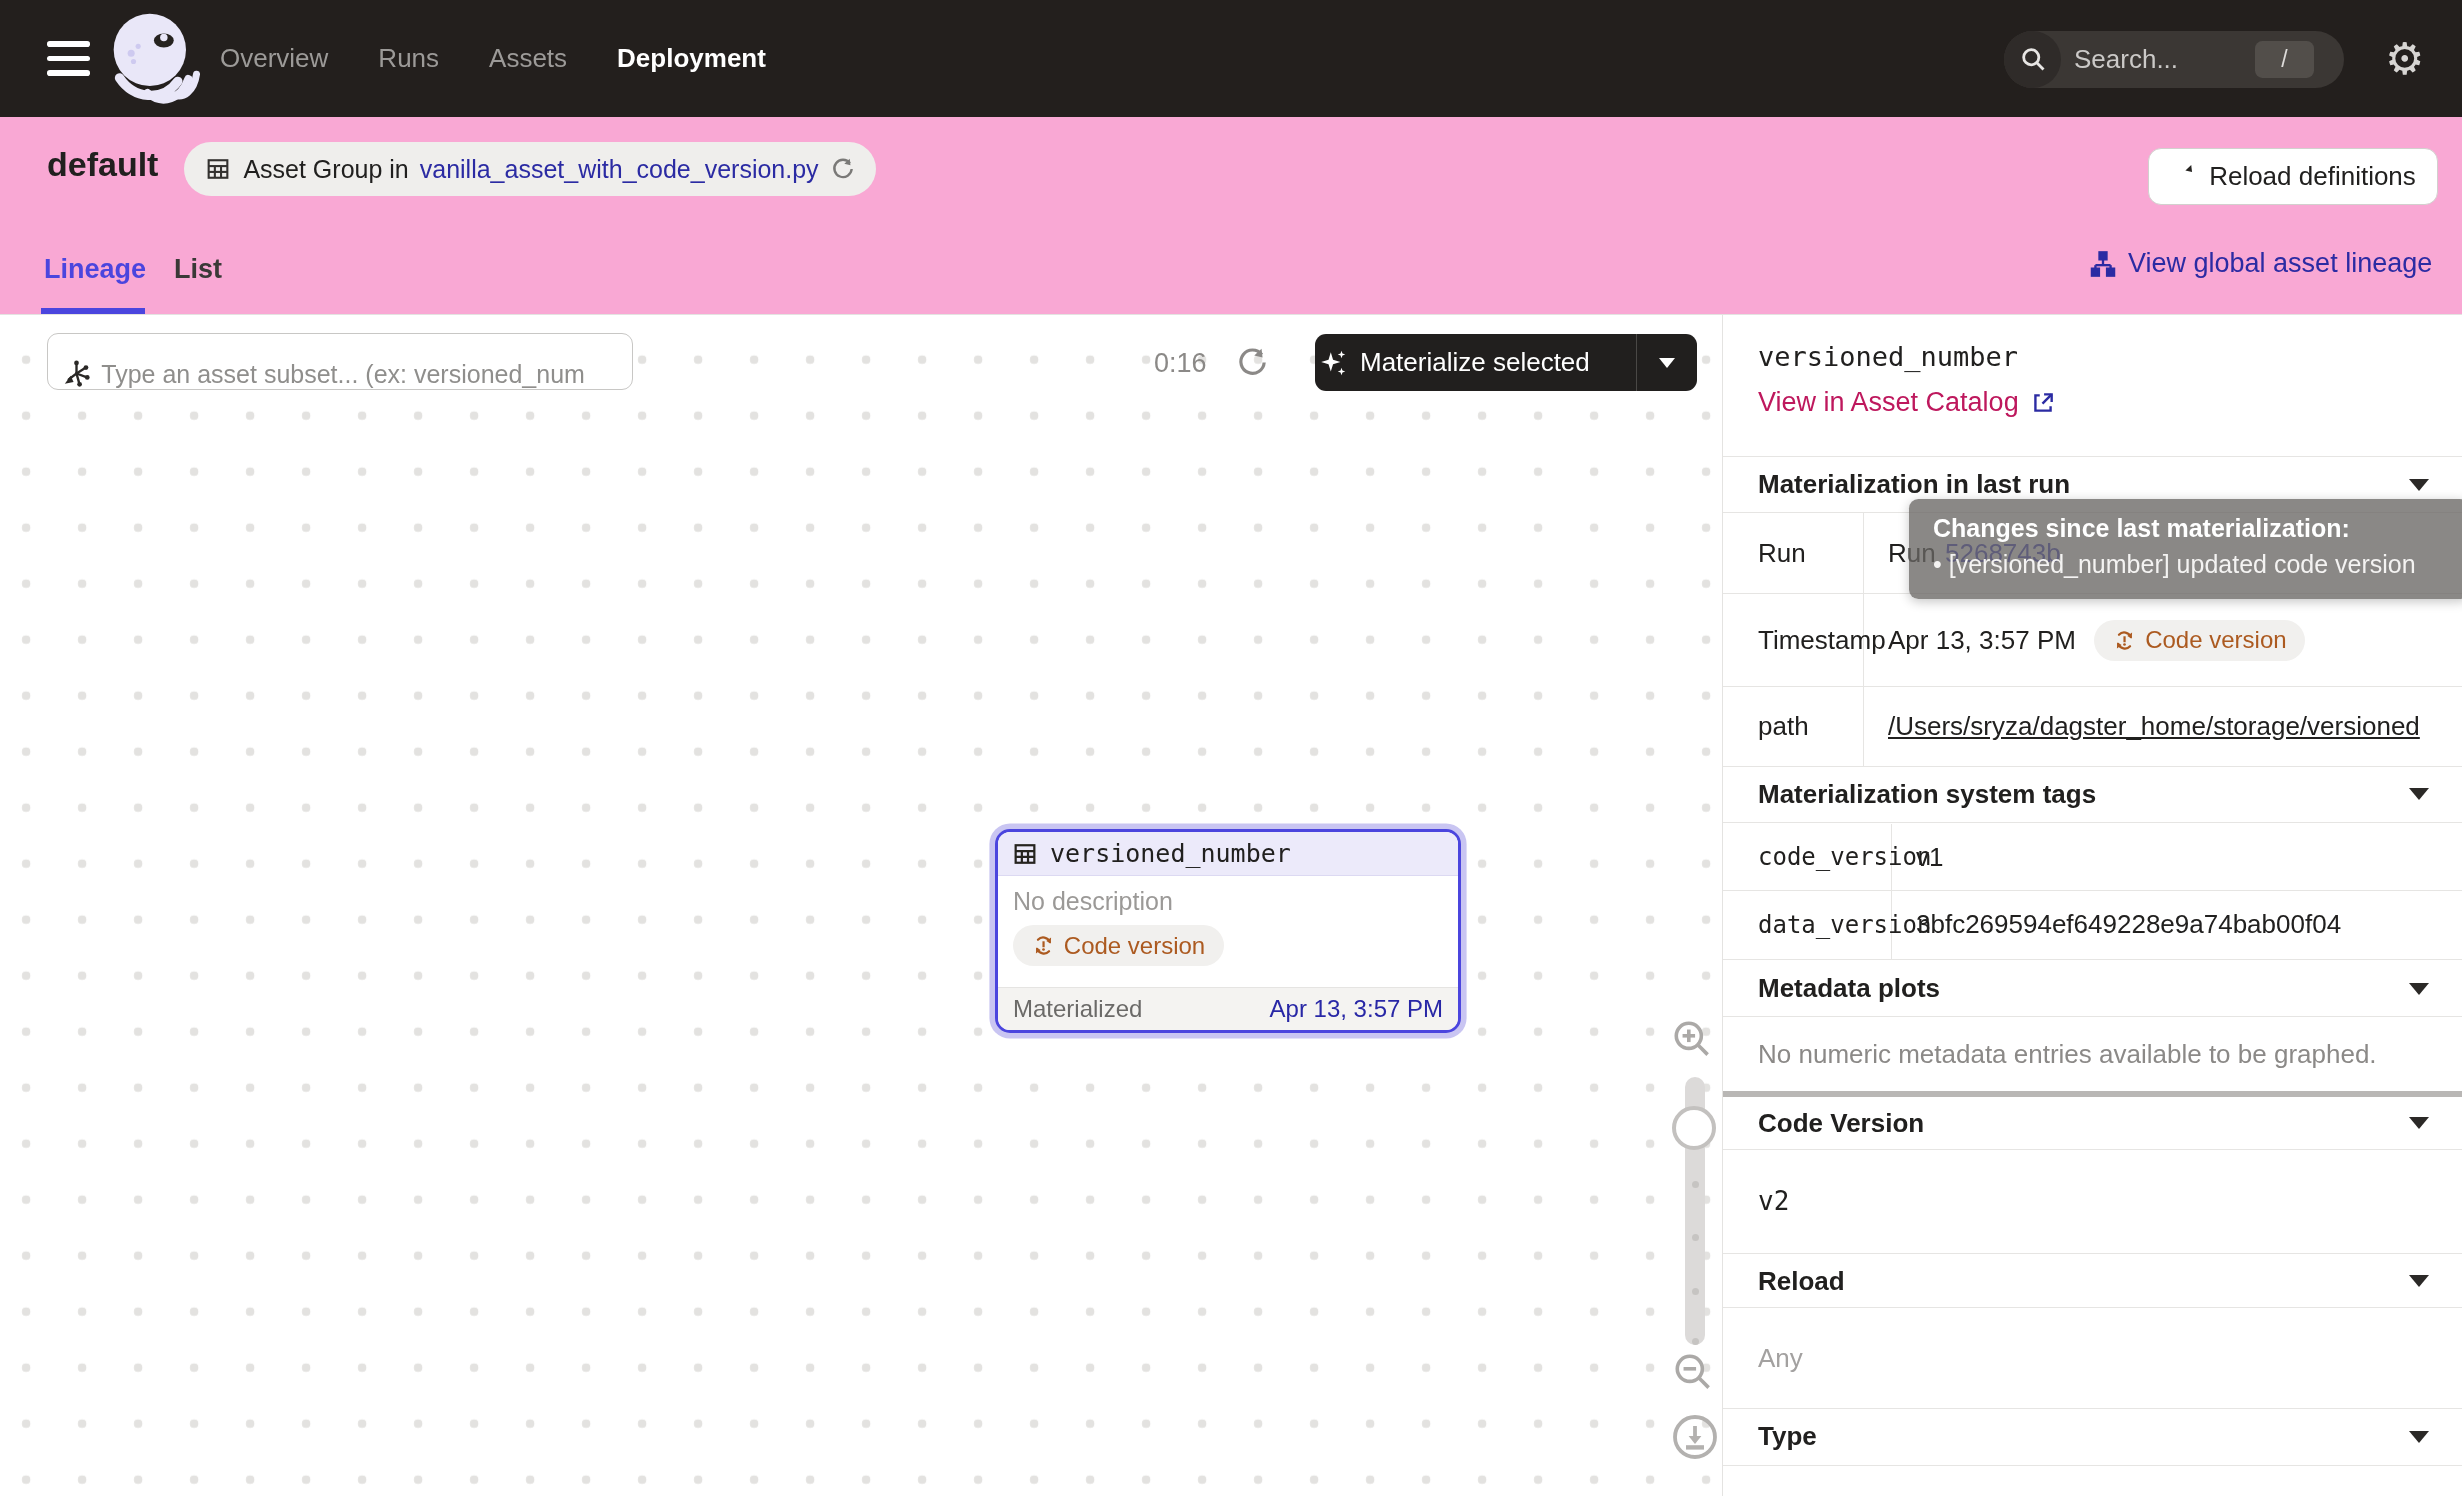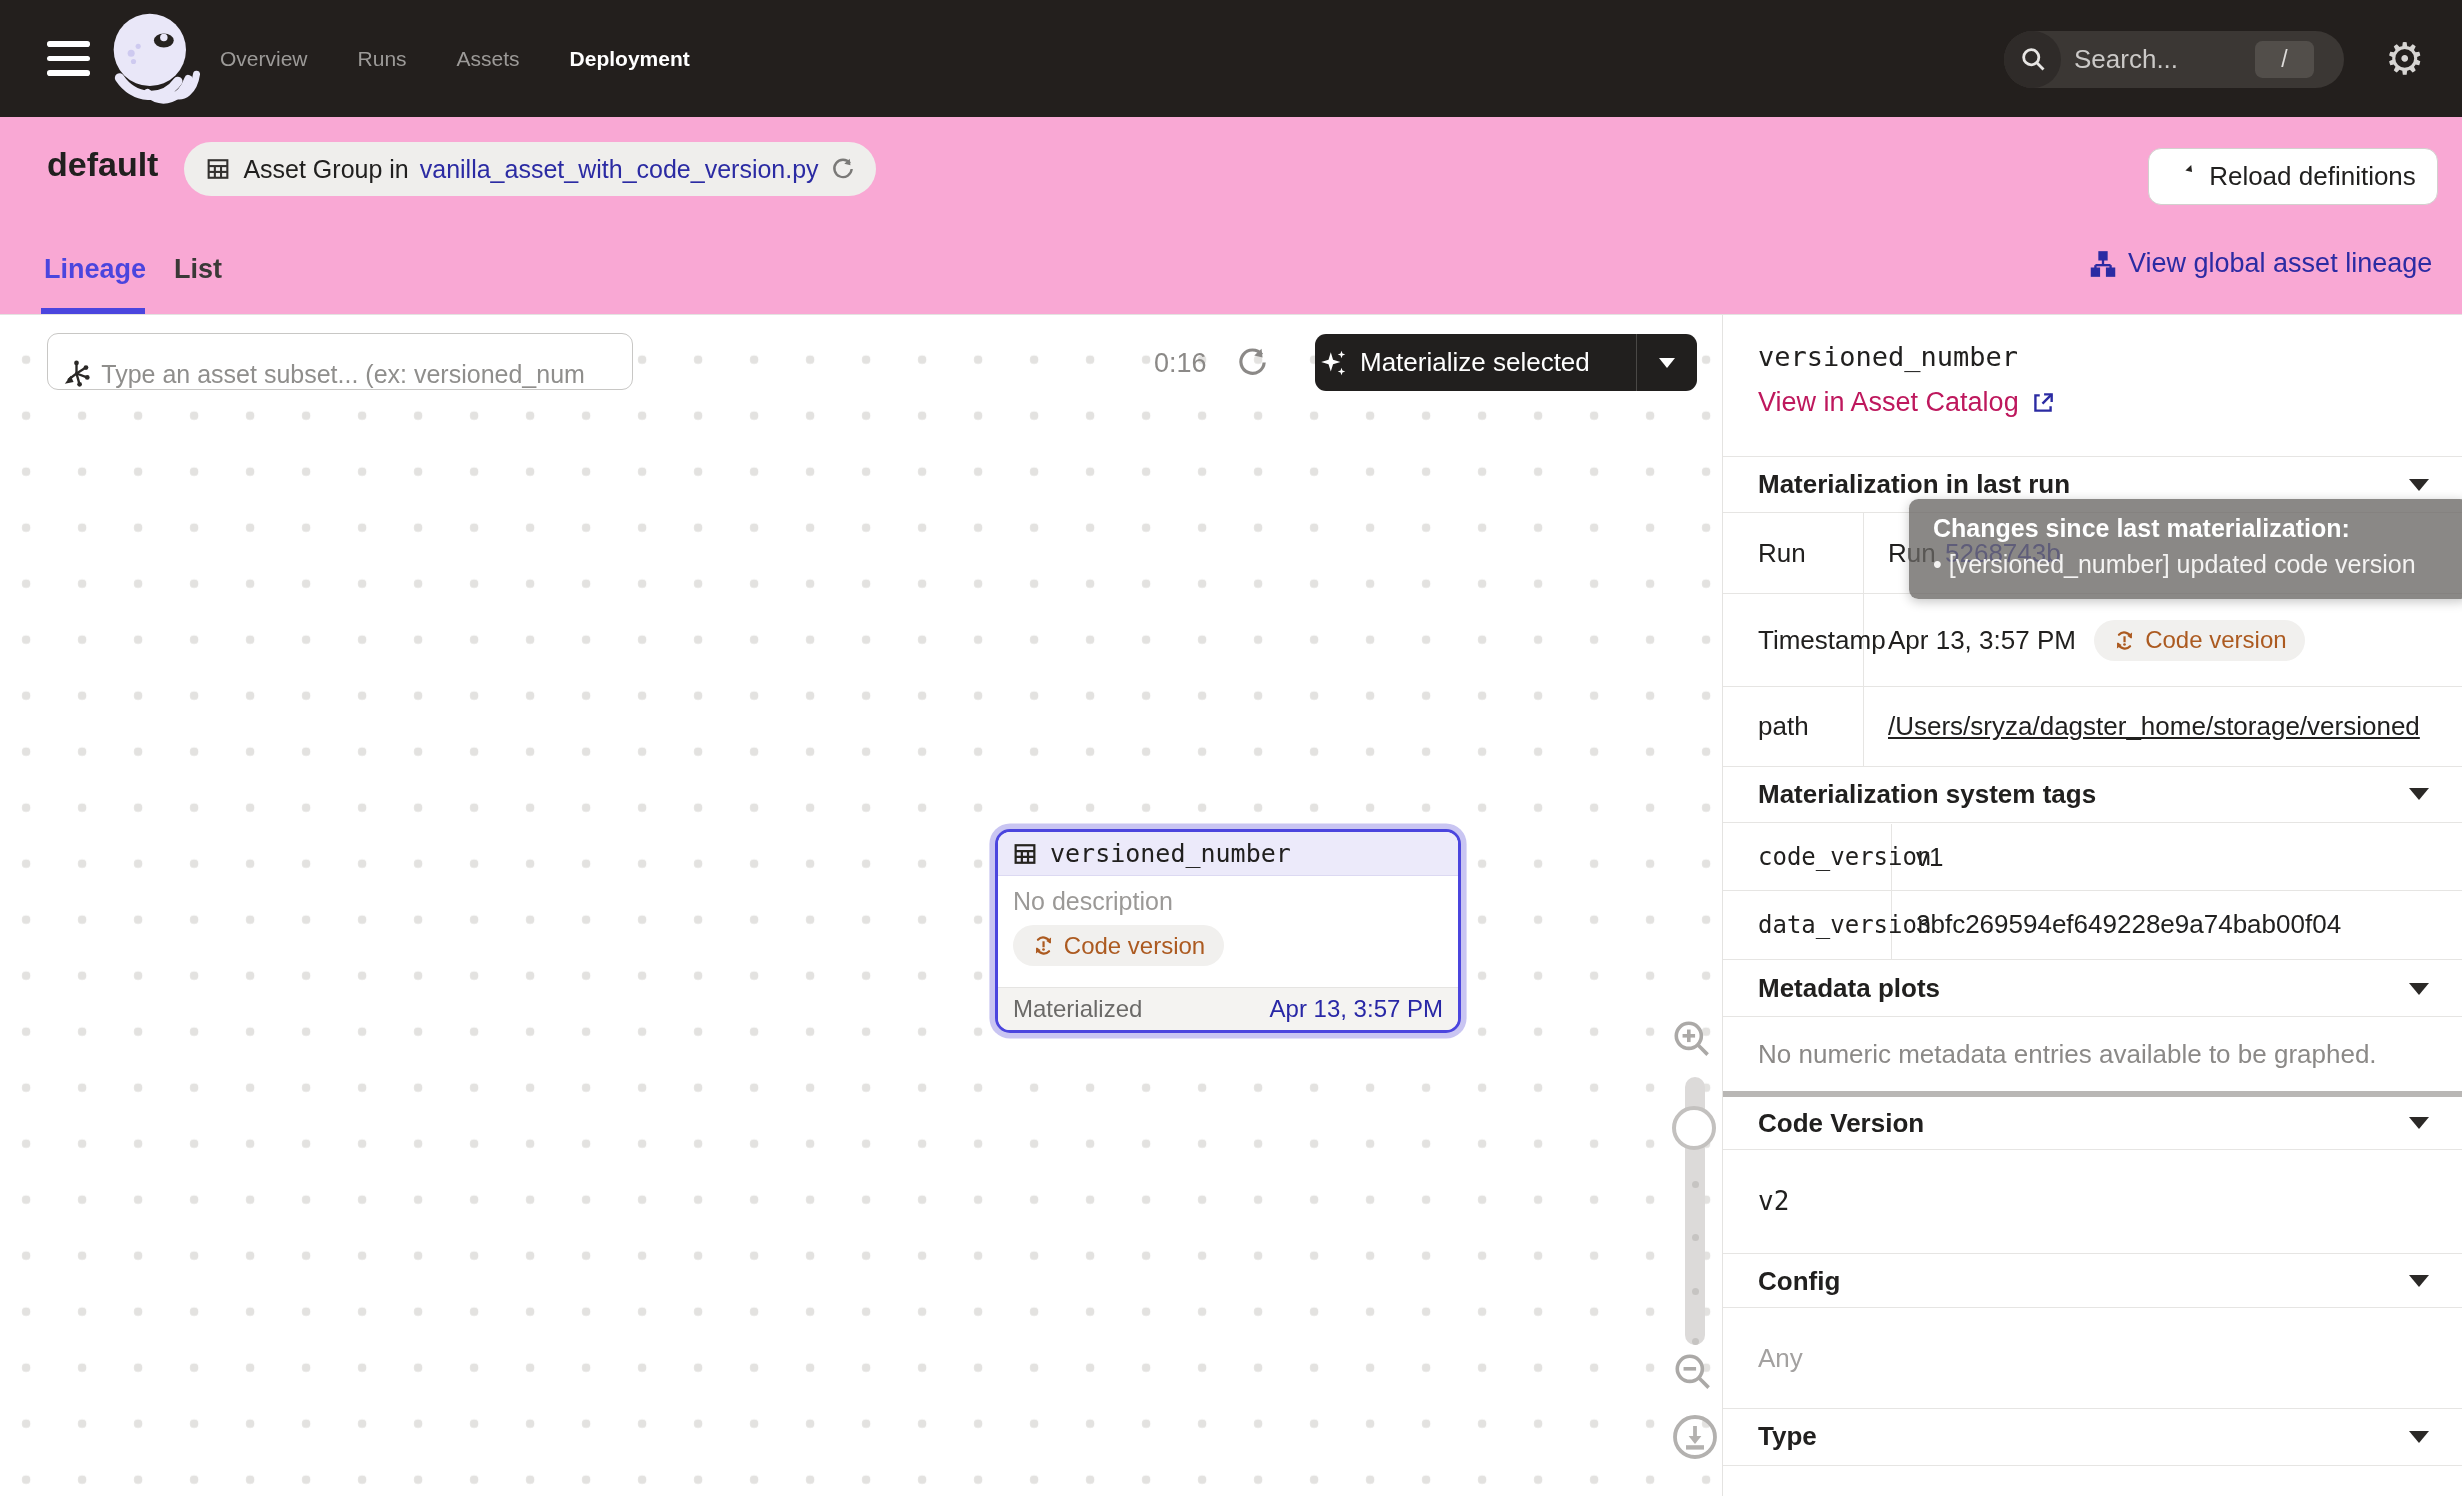--- a/index.html
+++ b/index.html
@@ -6,21 +6,21 @@
   html,body { background:#fff; }
   body { font-family:"Liberation Sans", sans-serif; color:#21201F; }
   .mono { font-family:"DejaVu Sans Mono", monospace; }
   #app { position:relative; width:2462px; height:1497px; overflow:hidden; background:#fff; }
 
   
   #navbar { position:absolute; left:0; top:0; width:2462px; height:117px; background:#231F1D; }
   #hamburger { position:absolute; left:47px; top:41px; width:43px; height:35px; display:flex; flex-direction:column; justify-content:space-between; cursor:pointer; }
   #hamburger div { height:5.6px; background:#fff; border-radius:2.8px; }
   #logo { position:absolute; left:102px; top:9.3px; width:98px; height:98px; }
-  #nav-links { position:absolute; left:220px; top:0; height:117px; display:flex; align-items:center; gap:50px; font-size:21px; }
+  #nav-links { position:absolute; left:220px; top:0; height:117px; display:flex; align-items:center; gap:50px; font-size:26px; }
   .nav-link { color:#9C9A98; font-weight:500; cursor:pointer; }
   .nav-link.active { color:#fff; font-weight:700; }
   #search-box { position:absolute; left:2004px; top:30.5px; width:340px; height:57px; background:#3B3734; border-radius:29px; display:flex; align-items:center; }
   #search-circle { width:57px; height:57px; border-radius:50%; background:#2F2B29; display:flex; align-items:center; justify-content:center; flex:0 0 auto; }
   #search-input { flex:1; background:transparent; border:none; outline:none; color:#CBC9C7; font-size:26px; padding-left:13px; font-family:"Liberation Sans",sans-serif; width:167px; }
   #search-input::placeholder { color:#CBC9C7; }
   #slash-badge { position:absolute; right:30px; top:10.2px; width:59px; height:37px; background:#524E4A; border-radius:7.4px; color:#DDDBD9; font-size:23px; display:flex; align-items:center; justify-content:center; }
   #gear { position:absolute; left:2385px; top:26px; font-size:44px; color:#D7D5D3; cursor:pointer; line-height:65px; }
 
   
@@ -333,21 +333,21 @@
 
     <div id="thick-divider"></div>
 
     <div class="sec-header" style="top:782px; height:53px; border-top:none;">
       <span>Code Version</span>
       <div class="sec-caret"></div>
     </div>
     <div class="pblock mono" style="top:834px; height:105px; font-size:26px;">v2</div>
 
     <div class="sec-header" style="top:940px; height:53px; border-top:none;">
-      <span>Config</span>
+      <span>Reload</span>
       <div class="sec-caret"></div>
     </div>
     <div class="pblock" style="top:993px; height:101px; color:#A3A1A0; font-size:26px;">Any</div>
 
     <div class="sec-header" style="top:1093px; height:58px; border-top:none;">
       <span>Type</span>
       <div class="sec-caret"></div>
     </div>
 
     <div id="tooltip">

